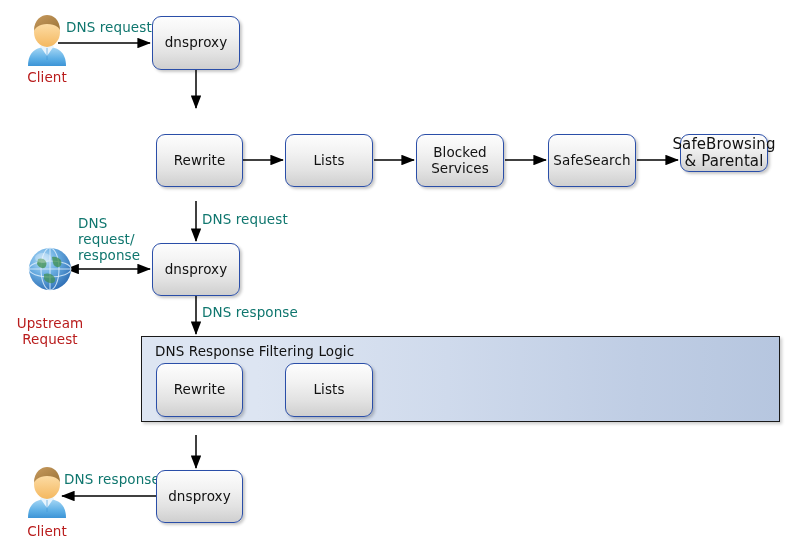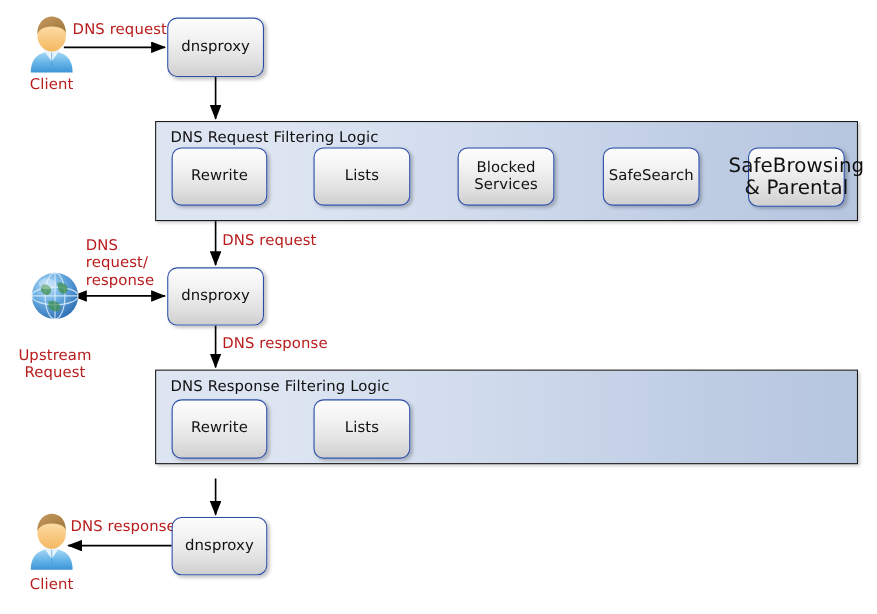--- a/index.html
+++ b/index.html
@@ -52,21 +52,21 @@
     font-size: 13.5px;
     color: #111111;
     white-space: nowrap;
     letter-spacing: 0.1px;
   }
 
   
   .edge-label {
     position: absolute;
     font-size: 13.5px;
-    color: #b91c1c;
+    color: #0f766e;
     white-space: nowrap;
     line-height: 1.18;
     letter-spacing: 0.1px;
   }
   .edge-label.center { text-align: left; }
 
   
   .actor-caption {
     position: absolute;
     font-size: 13.5px;
@@ -149,44 +149,41 @@
     </svg>
   </div>
   <div class="actor-caption" style="left:8px; top:70px; width:78px;">Client</div>
 
   <div class="edge-label" style="left:66px; top:20px;">DNS request</div>
 
   <div class="node" style="left:152px; top:16px; width:88px; height:54px;">
     <span>dnsproxy</span>
   </div>
 
-  <div class="container-box" style="left:141px; top:110px; width:639px; height:91px;">
-    <div class="container-title">DNS Request Filtering Logic</div>
-  </div>
 
   <div class="node" style="left:156px; top:134px; width:87px; height:53px;">
     <span>Rewrite</span>
   </div>
 
   <div class="node" style="left:285px; top:134px; width:88px; height:53px;">
     <span>Lists</span>
   </div>
 
   <div class="node" style="left:416px; top:134px; width:88px; height:53px;">
     <div>
       <span>Blocked</span>
       <span>Services</span>
     </div>
   </div>
 
   <div class="node" style="left:548px; top:134px; width:88px; height:53px;">
     <span>SafeSearch</span>
   </div>
 
-  <div class="node" style="left:680px; top:134px; width:88px; height:54px; font-size:18px;">
+  <div class="node" style="left:680px; top:134px; width:88px; height:38px; font-size:15px;">
     <div>
       <span>SafeBrowsing</span>
       <span>&amp; Parental</span>
     </div>
   </div>
 
   <div class="edge-label" style="left:202px; top:212px;">DNS request</div>
 
   <div class="icon" style="left:24px; top:243px;">
     <svg width="52" height="52" viewBox="0 0 52 52">

